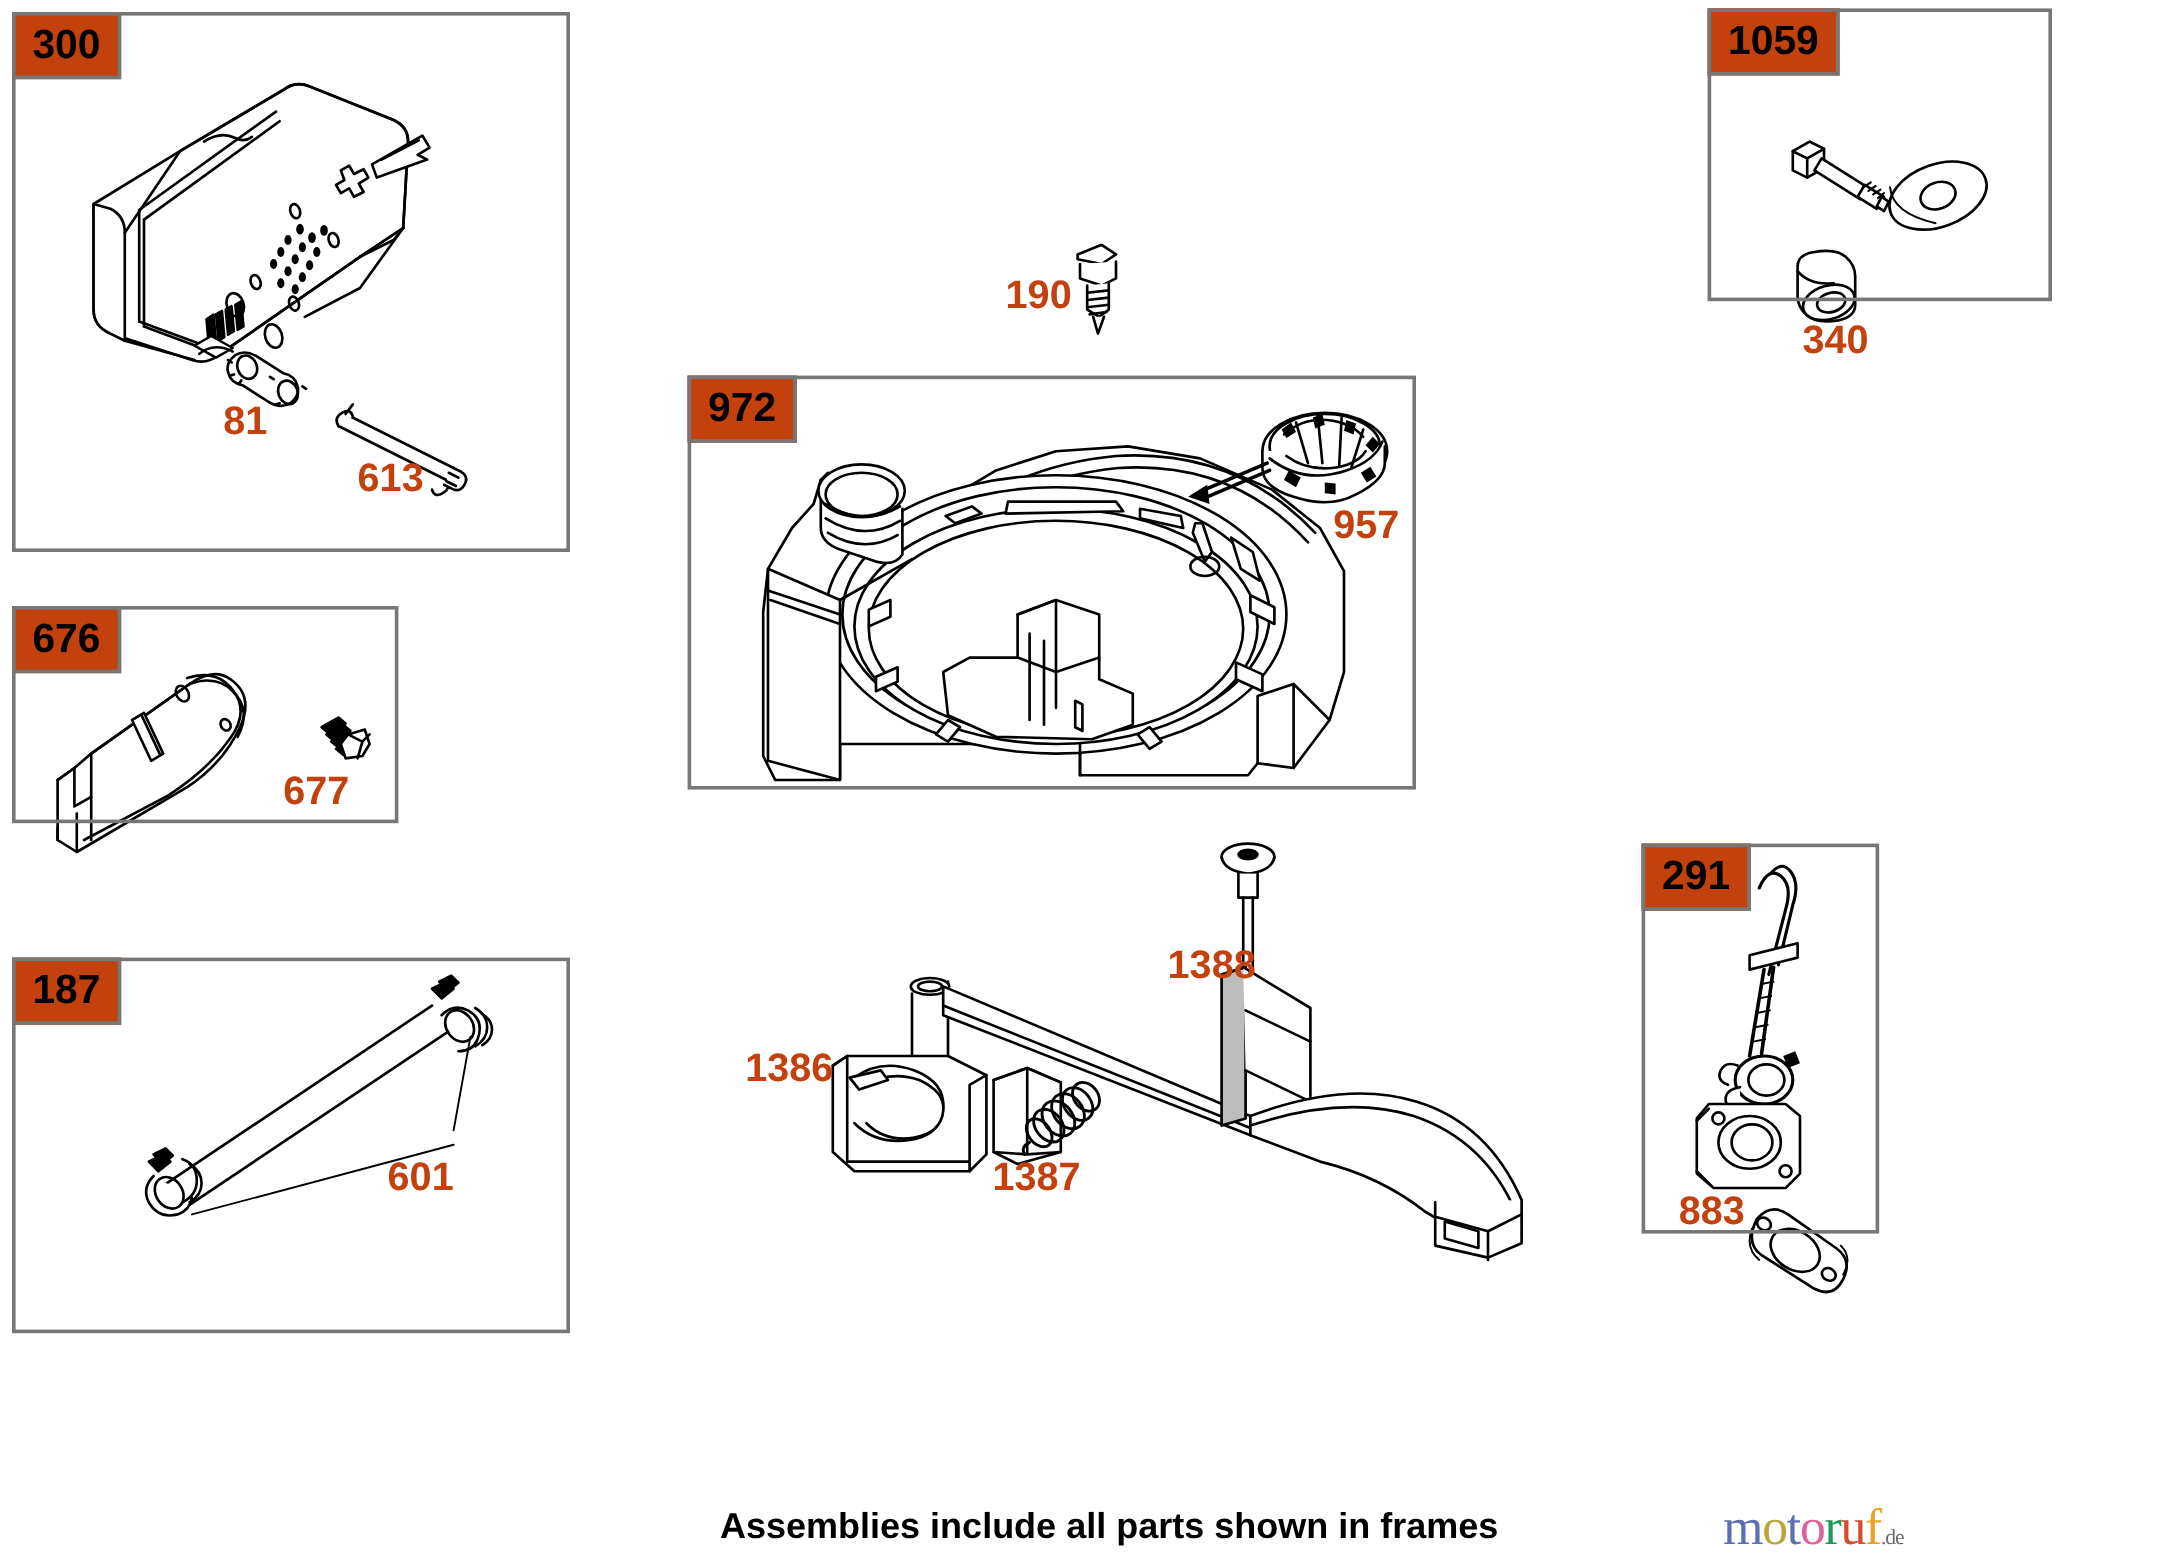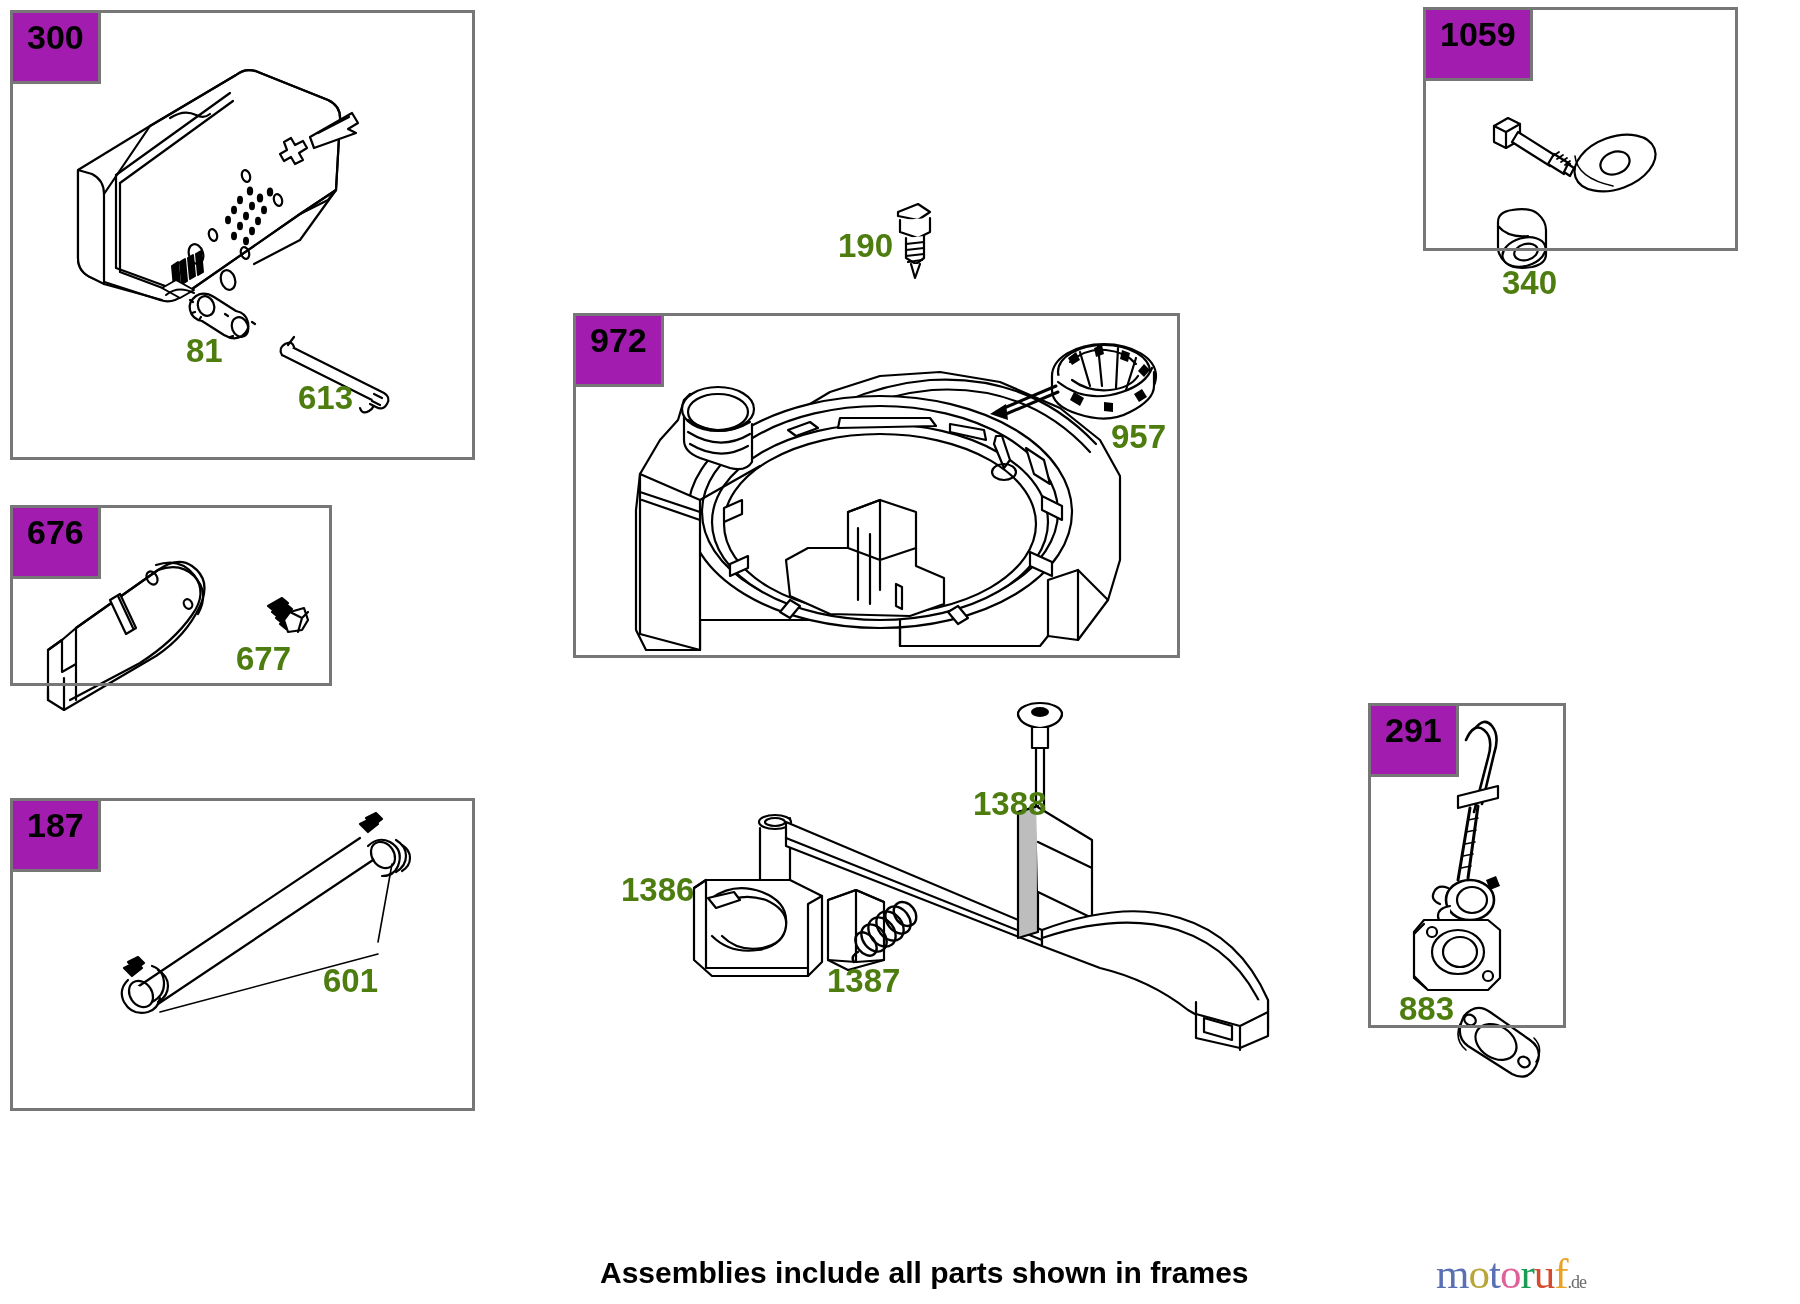--- a/index.html
+++ b/index.html
@@ -24,37 +24,37 @@
     position: absolute;
     border: 3px solid #777777;
     background: transparent;
     box-sizing: border-box;
   }
   .frame-tag {
     position: absolute;
     top: -3px;
     left: -3px;
     border: 3px solid #777777;
-    background: #a21caf;
+    background: #c2410c;
     font-size: 34px;
     font-weight: bold;
     line-height: 1;
-    padding: 7px 14px 27px 14px;
+    padding: 7px 14px 9px 14px;
     box-sizing: border-box;
     color: #000;
     letter-spacing: 0px;
   }
   
   .callout {
     position: absolute;
     font-size: 33px;
     font-weight: bold;
     line-height: 1;
     white-space: nowrap;
-    color: #4d7c0f;
+    color: #c2410c;
   }
   
   .caption {
     position: absolute;
     font-size: 30px;
     font-weight: bold;
     white-space: nowrap;
     color: #000;
   }
   
@@ -436,21 +436,21 @@
   </div>
 
   <div class="frame" style="left:10px; top:798px; width:465px; height:313px;">
     <div class="frame-tag">187</div>
   </div>
 
   <div class="frame" style="left:573px; top:313px; width:607px; height:345px;">
     <div class="frame-tag">972</div>
   </div>
 
-  <div class="frame" style="left:1423px; top:7px; width:315px; height:244px;">
+  <div class="frame" style="left:1423px; top:7px; width:287px; height:244px;">
     <div class="frame-tag">1059</div>
   </div>
 
   <div class="frame" style="left:1368px; top:703px; width:198px; height:325px;">
     <div class="frame-tag">291</div>
   </div>
 
   <div class="callout" style="left:186px; top:334px;">81</div>
   <div class="callout" style="left:298px; top:381px;">613</div>
   <div class="callout" style="left:236px; top:642px;">677</div>

